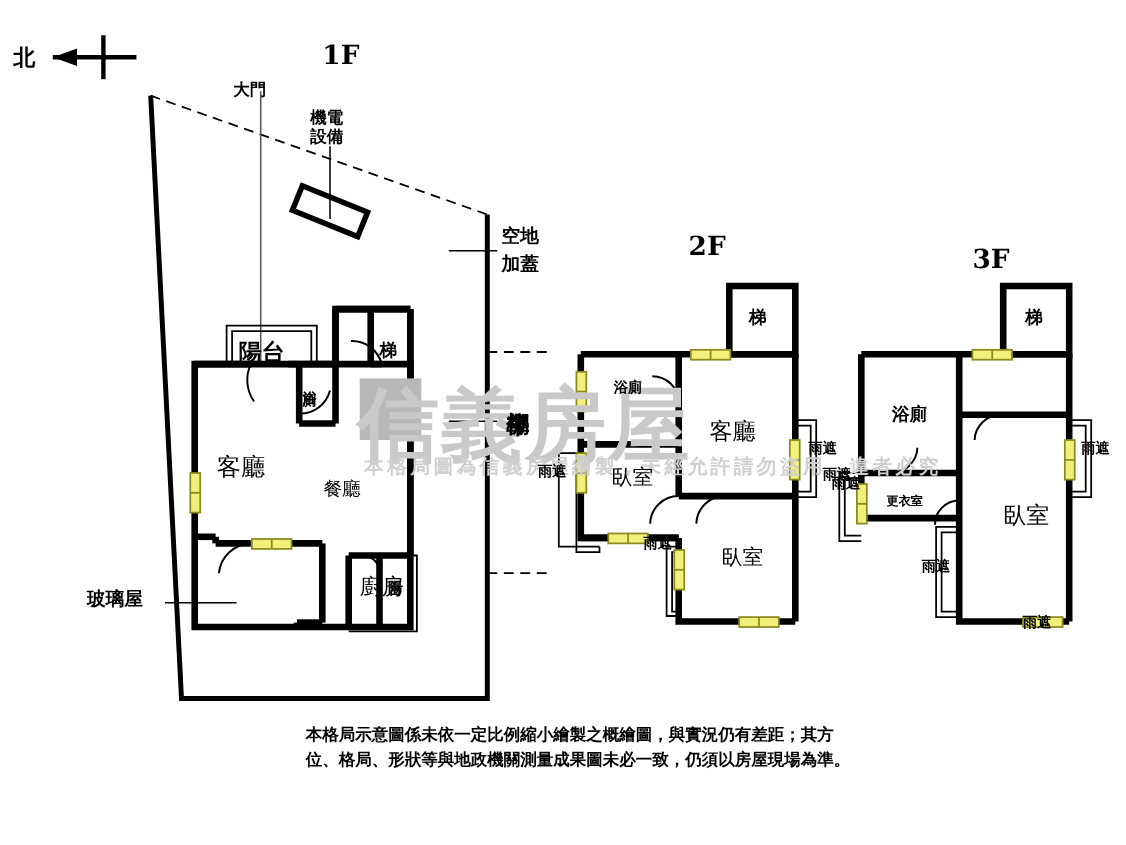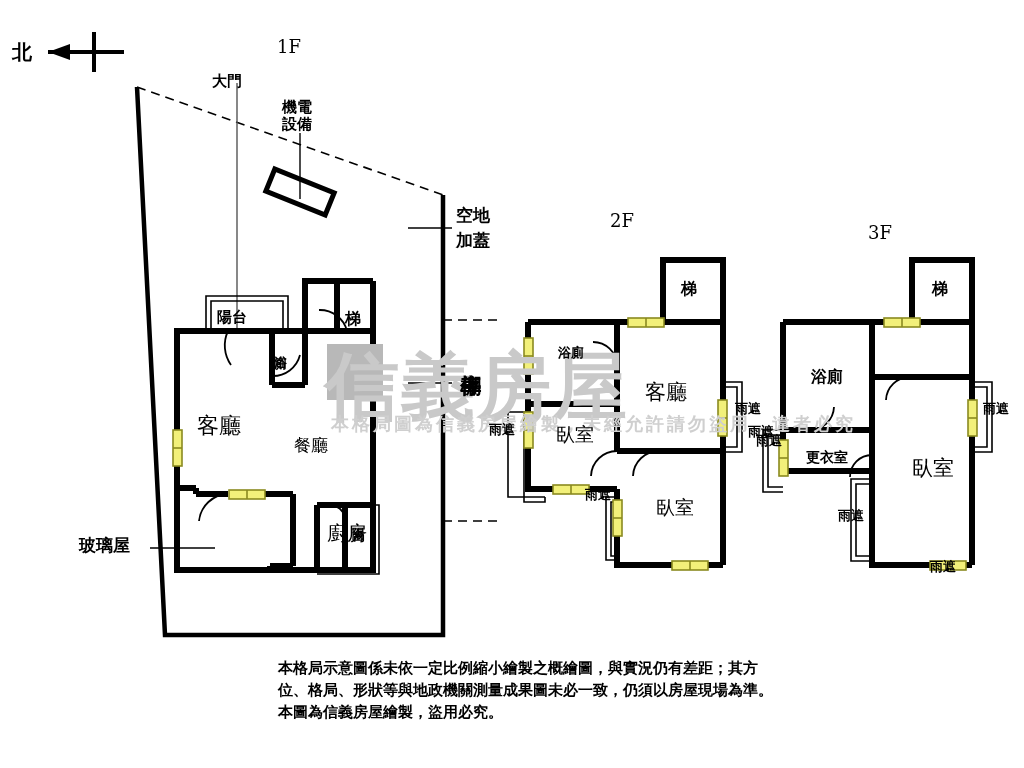--- a/index.html
+++ b/index.html
@@ -6,21 +6,21 @@
   body{width:1024px;height:768px;overflow:hidden;
        font-family:"DejaVu Sans","Liberation Sans",sans-serif;color:#000;}
   #stage{position:relative;width:1024px;height:768px;background:#fff;}
   svg.plan{position:absolute;left:0;top:0;width:1024px;height:768px;}
 
   .lbl{position:absolute;font-family:"DejaVu Sans","Liberation Sans",sans-serif;
        color:#000;white-space:nowrap;line-height:1.0;}
   .rm{font-size:19px;font-weight:400;}
   .rm-sm{font-size:14px;font-weight:700;}
   .rm-xs{font-size:12px;font-weight:700;}
-  .floorlab{font-size:18px;font-family:"DejaVu Serif","Liberation Serif",serif;font-weight:400;}
+  .floorlab{font-size:24px;font-family:"DejaVu Serif","Liberation Serif",serif;font-weight:700;margin-left:16px;}
   .callout{font-size:15px;font-weight:700;text-align:left;line-height:1.05;}
   .compass{font-size:20px;font-weight:700;}
   .vert{writing-mode:vertical-rl;text-orientation:upright;font-size:19px;font-weight:700;line-height:1.0;}
   .vert-sm{writing-mode:vertical-rl;text-orientation:upright;font-size:12px;font-weight:700;line-height:1.0;}
 
   
   #wm{position:absolute;left:325px;top:330px;width:380px;height:110px;
       pointer-events:none;}
   #wm .wmlogo{position:absolute;left:0;top:8px;font-size:74px;font-weight:700;
       color:#c9c9c9;letter-spacing:2px;font-family:Liberation Mono, monospace;}
@@ -253,43 +253,42 @@
   <div class="lbl vert" style="left:460px;top:358px;font-size:21px;">停車棚</div>
   <div class="lbl callout" style="left:79px;top:537px;font-size:17px;">玻璃屋</div>
 
   <div class="lbl rm" style="left:197px;top:415px;font-size:22px;">客廳</div>
   <div class="lbl rm" style="left:294px;top:437px;font-size:17px;">餐廳</div>
   <div class="lbl rm" style="left:283px;top:523px;font-size:20px;margin-left:44px;">廚房</div>
   <div class="lbl rm-xs" style="left:274px;top:345px;font-size:13px;line-height:1.0;">
     <div style="writing-mode:vertical-rl;text-orientation:upright;">浴廁</div>
   </div>
   <div class="lbl rm-sm" style="left:345px;top:311px;font-size:16px;">梯</div>
-  <div class="lbl rm-sm" style="left:217px;top:310px;font-size:15px;">陽台</div>
+  <div class="lbl rm-sm" style="left:217px;top:310px;font-size:21px;">陽台</div>
   <div class="lbl vert-sm" style="left:352px;top:517px;font-size:13px;">陽台</div>
 
   <div class="lbl rm" style="left:645px;top:382px;font-size:21px;">客廳</div>
   <div class="lbl rm" style="left:556px;top:425px;font-size:19px;">臥室</div>
   <div class="lbl rm" style="left:656px;top:498px;font-size:19px;">臥室</div>
   <div class="lbl rm-xs" style="left:558px;top:346px;font-size:13px;">浴廁</div>
   <div class="lbl rm-sm" style="left:681px;top:281px;font-size:16px;">梯</div>
 
   <div class="lbl rm-xs" style="left:489px;top:423px;font-size:13px;">雨遮</div>
   <div class="lbl rm-xs" style="left:585px;top:488px;font-size:13px;">雨遮</div>
   <div class="lbl rm-xs" style="left:735px;top:402px;font-size:13px;">雨遮</div>
   <div class="lbl rm-xs" style="left:748px;top:425px;font-size:13px;">雨遮</div>
 
   <div class="lbl rm-sm" style="left:811px;top:369px;font-size:16px;">浴廁</div>
-  <div class="lbl rm-sm" style="left:806px;top:450px;font-size:14px;">更衣室</div>
+  <div class="lbl rm-sm" style="left:806px;top:450px;font-size:11px;">更衣室</div>
   <div class="lbl rm" style="left:912px;top:458px;font-size:21px;">臥室</div>
   <div class="lbl rm-sm" style="left:932px;top:281px;font-size:16px;">梯</div>
 
   <div class="lbl rm-xs" style="left:983px;top:402px;font-size:13px;">雨遮</div>
   <div class="lbl rm-xs" style="left:838px;top:509px;font-size:13px;">雨遮</div>
   <div class="lbl rm-xs" style="left:930px;top:560px;font-size:13px;">雨遮</div>
   <div class="lbl rm-xs" style="left:756px;top:434px;font-size:13px;">雨遮</div>
 
   <div id="disclaimer">
     <div>本格局示意圖係未依一定比例縮小繪製之概繪圖，與實況仍有差距；其方</div>
     <div>位、格局、形狀等與地政機關測量成果圖未必一致，仍須以房屋現場為準。</div>
-    <div>本圖為信義房屋繪製，盜用必究。</div>
   </div>
 
 </div>
 
 </body></html>

